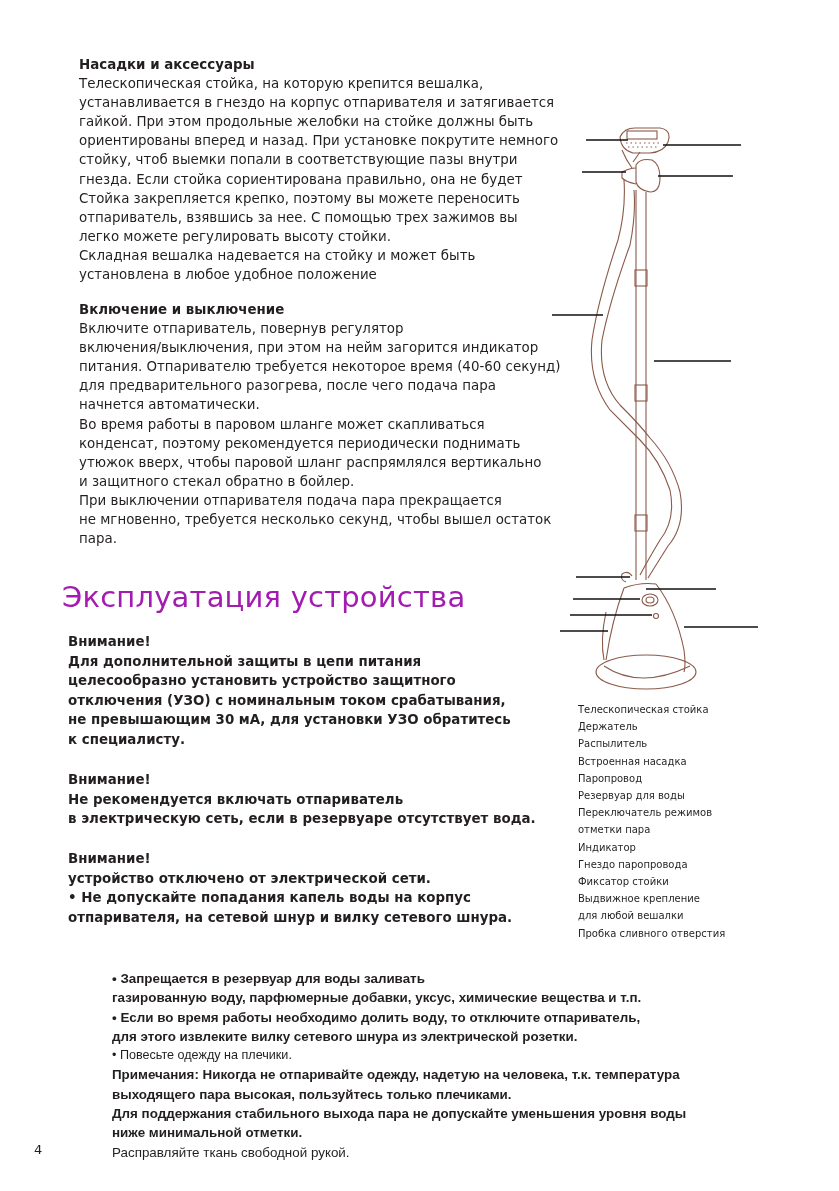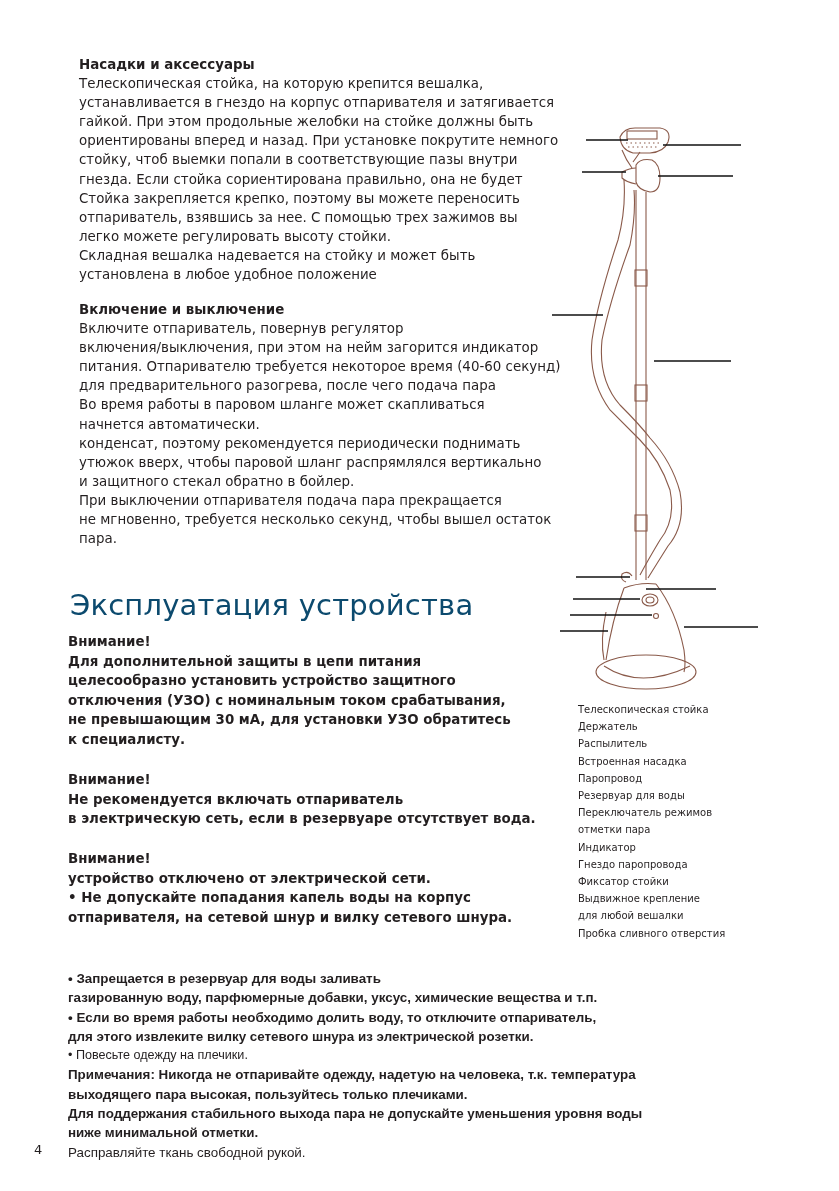--- a/index.html
+++ b/index.html
@@ -2,30 +2,30 @@
 <html><head>
 <meta charset="utf-8">
 <style>
   html, body { margin: 0; padding: 0; background: #ffffff; }
   body { width: 839px; height: 1191px; position: relative; overflow: hidden;
          font-family: "DejaVu Sans", sans-serif; color: #231f20; }
   .block { position: absolute; left: 79px; font-size: 13.4px; line-height: 19.1px; }
   .block p { margin: 0; white-space: nowrap; }
   .b { font-weight: bold; }
   .title { position: absolute; left: 54px; top: 572px; font-size: 29px; font-weight: normal;
-           letter-spacing: 0.2px; color: #0c4a6e; margin: 16px; white-space: nowrap; }
+           letter-spacing: 0.2px; color: #a21caf; margin: 8px; white-space: nowrap; }
   .warn { position: absolute; left: 68px; font-size: 13.4px; line-height: 19.6px; font-weight: bold; }
   .warn p { margin: 0; white-space: nowrap; }
   .legend { position: absolute; left: 578px; top: 701px; font-size: 10px; line-height: 17.2px; }
   .legend div { white-space: nowrap; }
   .pageno { position: absolute; left: 34px; top: 1142px; font-size: 13px; }
   .figure { position: absolute; left: 550px; top: 110px; width: 220px; height: 590px; }
   .bottom { position: absolute; left: 68px; top: 969px; font-size: 13.4px; line-height: 19.3px; }
   .bottom p { margin: 0; white-space: nowrap; }
-  .narrow { font-family: "Liberation Sans", sans-serif; }
+  .narrow { font-family: "Liberation Sans", sans-serif; margin-left: 44px; }
   .light { font-weight: normal; }
 </style>
 </head>
 <body>
 
 <div class="block" style="top:55px;">
   <p class="b">Насадки и аксессуары</p>
   <p>Телескопическая стойка, на которую крепится вешалка,</p>
   <p>устанавливается в гнездо на корпус отпаривателя и затягивается</p>
   <p>гайкой. При этом продольные желобки на стойке должны быть</p>
@@ -38,22 +38,22 @@
   <p>Складная вешалка надевается на стойку и может быть</p>
   <p>установлена в любое удобное положение</p>
 </div>
 
 <div class="block" style="top:300px;">
   <p class="b">Включение и выключение</p>
   <p>Включите отпариватель, повернув регулятор</p>
   <p>включения/выключения, при этом на нейм загорится индикатор</p>
   <p>питания. Отпаривателю требуется некоторое время (40-60 секунд)</p>
   <p>для предварительного разогрева, после чего подача пара</p>
+  <p>начнется автоматически.</p>
   <p>Во время работы в паровом шланге может скапливаться</p>
-  <p>начнется автоматически.</p>
   <p>конденсат, поэтому рекомендуется периодически поднимать</p>
   <p>утюжок вверх, чтобы паровой шланг распрямлялся вертикально</p>
   <p>и защитного стекал обратно в бойлер.</p>
   <p>При выключении отпаривателя подача пара прекращается</p>
   <p>не мгновенно, требуется несколько секунд, чтобы вышел остаток</p>
   <p>пара.</p>
 </div>
 
 <h1 class="title">Эксплуатация устройства</h1>
 

